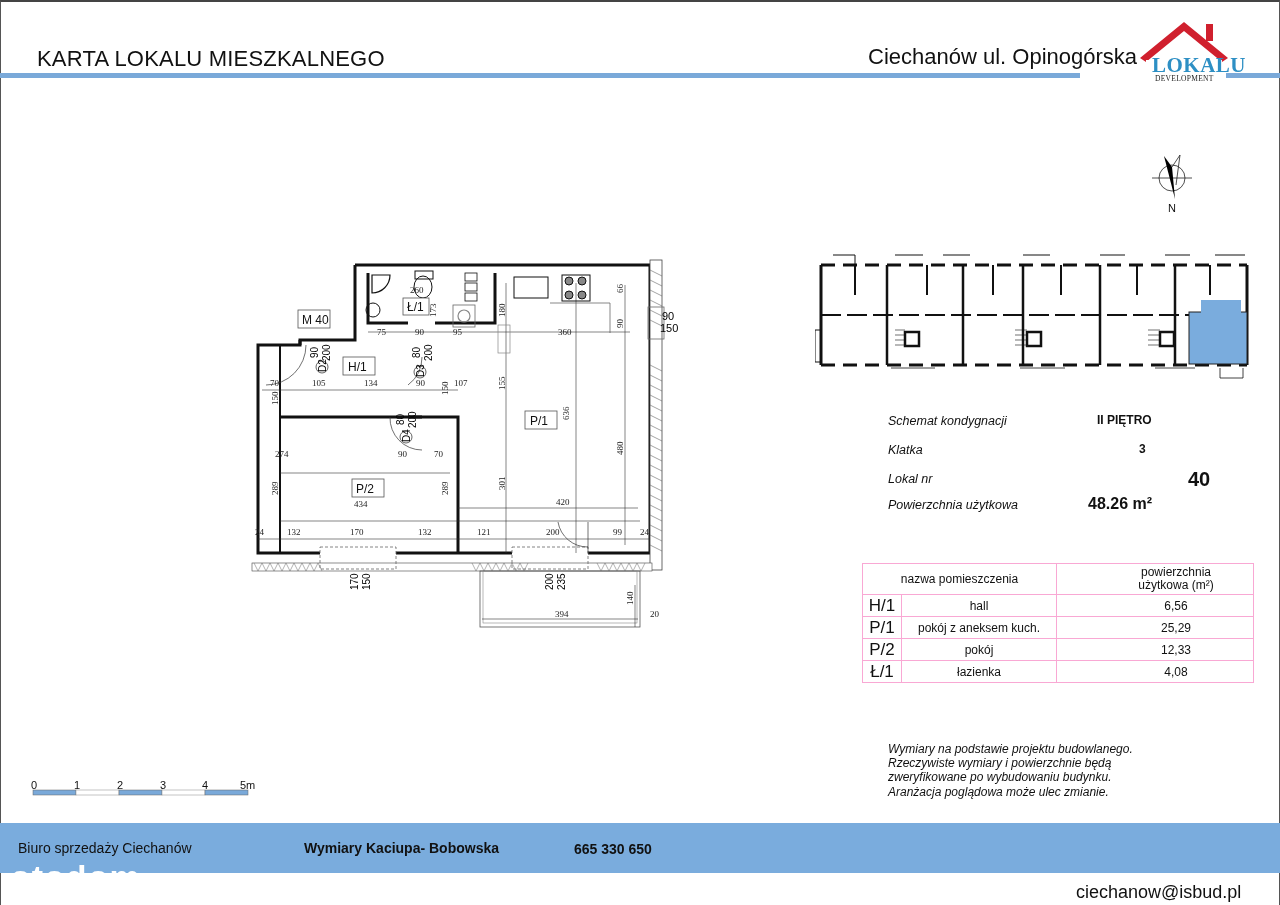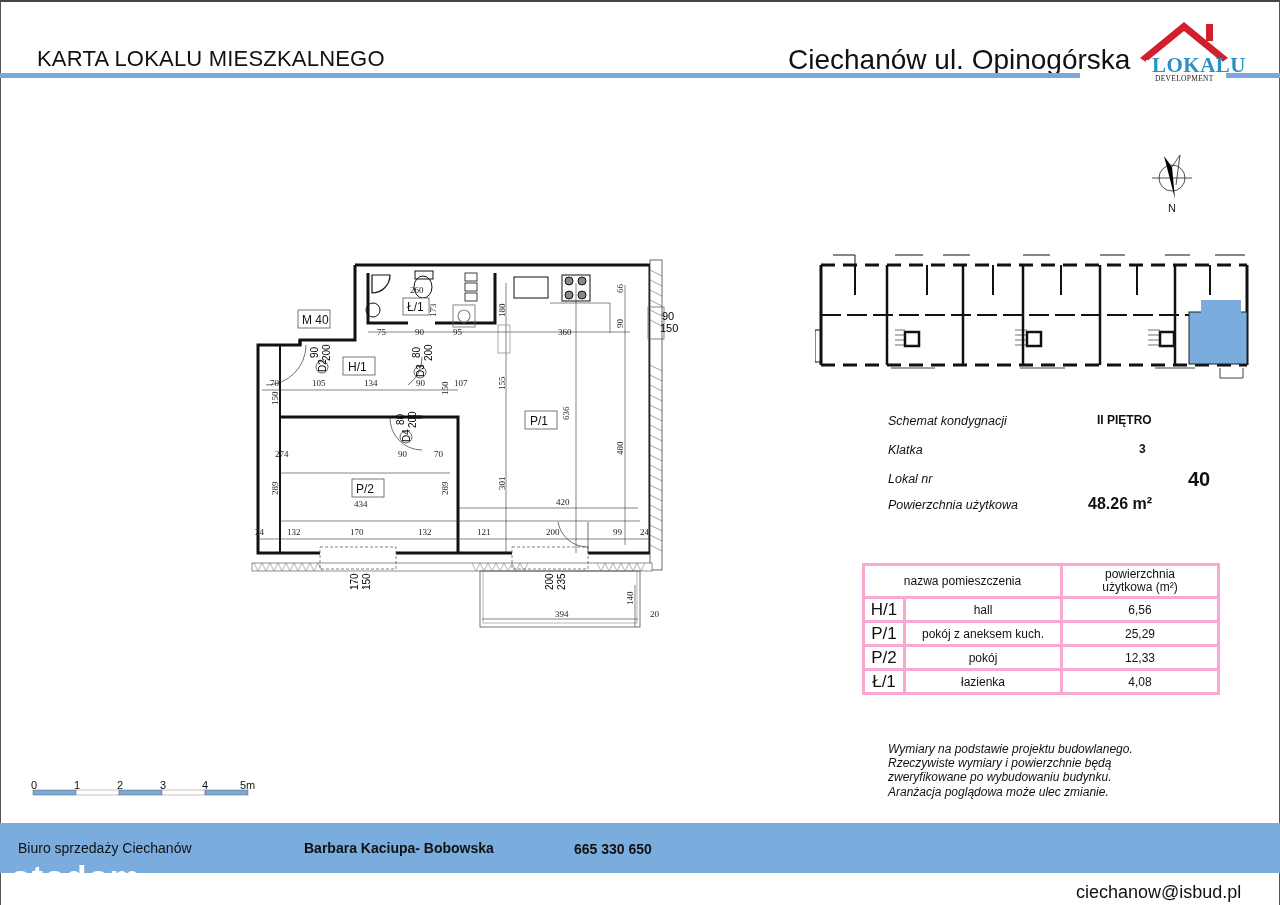--- a/index.html
+++ b/index.html
@@ -1,34 +1,34 @@
 <!DOCTYPE html>
 <html><head>
 <meta charset="utf-8">
 <style>
   html,body{margin:0;padding:0;background:#fff;}
   body{width:1280px;height:905px;position:relative;overflow:hidden;font-family:"Liberation Sans",sans-serif;color:#111;}
   .frame{position:absolute;left:0;top:0;width:1278px;height:903px;border:1px solid #555;border-top:2px solid #444;}
   .title-left{position:absolute;left:37px;top:46px;font-size:22px;letter-spacing:0.2px;}
-  .title-right{position:absolute;left:788px;top:44px;font-size:28px;}
+  .title-right{position:absolute;left:868px;top:44px;font-size:22px;}
   .rule{position:absolute;top:73px;height:5px;background:#7aa9d9;}
   .logo{position:absolute;left:1138px;top:18px;width:92px;height:68px;}
   .logo-text{position:absolute;left:1152px;top:53px;font-family:"Liberation Serif",serif;font-weight:bold;font-size:21px;color:#2d8fc4;letter-spacing:0.5px;}
   .logo-sub{position:absolute;left:1155px;top:74px;font-family:"Liberation Serif",serif;font-size:7.5px;color:#222;letter-spacing:0.3px;}
   .compass{position:absolute;left:1150px;top:152px;}
   .compass-n{position:absolute;left:1168px;top:202px;font-size:11px;}
   .plan{position:absolute;left:240px;top:245px;}
   .schema{position:absolute;left:815px;top:250px;}
   .info-label{position:absolute;left:888px;font-size:12.5px;font-style:italic;}
   .info-val{position:absolute;font-weight:bold;}
   table.rooms{position:absolute;left:862px;top:563px;border-collapse:collapse;font-size:12px;}
-  table.rooms td{border:3px solid #f9a8d4;text-align:center;padding:0;height:21px;}
+  table.rooms td{border:1px solid #f9a8d4;text-align:center;padding:0;height:21px;}
   table.rooms td.code{width:38px;font-size:17px;text-align:center;}
   table.rooms td.name{width:154px;}
-  table.rooms td.area{width:154px;}
+  table.rooms td.area{width:154px;padding-left:42px;}
   table.rooms tr.hdr td{height:30px;font-size:12px;line-height:13px;}
   table.rooms td.blank{border:none;}
   .note{position:absolute;left:888px;top:742px;font-size:12px;font-style:italic;line-height:14.2px;}
   .scale{position:absolute;left:30px;top:778px;}
   .scale-lbl{position:absolute;top:779px;font-size:11px;}
   .footer{position:absolute;left:0;top:823px;width:1280px;height:50px;background:#7aacdd;}
   .f-office{position:absolute;left:18px;top:840px;font-size:14px;}
   .f-person{position:absolute;left:304px;top:840px;font-size:14px;font-weight:bold;}
   .f-phone{position:absolute;left:574px;top:841px;font-size:14px;font-weight:bold;}
   .f-email{position:absolute;left:1076px;top:882px;font-size:18px;}
@@ -277,16 +277,16 @@
 </svg>
 <div class="scale-lbl" style="left:31px;">0</div>
 <div class="scale-lbl" style="left:74px;">1</div>
 <div class="scale-lbl" style="left:117px;">2</div>
 <div class="scale-lbl" style="left:160px;">3</div>
 <div class="scale-lbl" style="left:202px;">4</div>
 <div class="scale-lbl" style="left:240px;">5m</div>
 
 <div class="footer"></div>
 <div class="f-office">Biuro sprzedaży Ciechanów</div>
-<div class="f-person">Barbara Kaciupa- Bobowska</div>
+<div class="f-person">Wymiary Kaciupa- Bobowska</div>
 <div class="f-phone">665 330 650</div>
 <div class="f-email">ciechanow@isbud.pl</div>
 <div class="watermark">otodom</div>
 
 </body></html>

